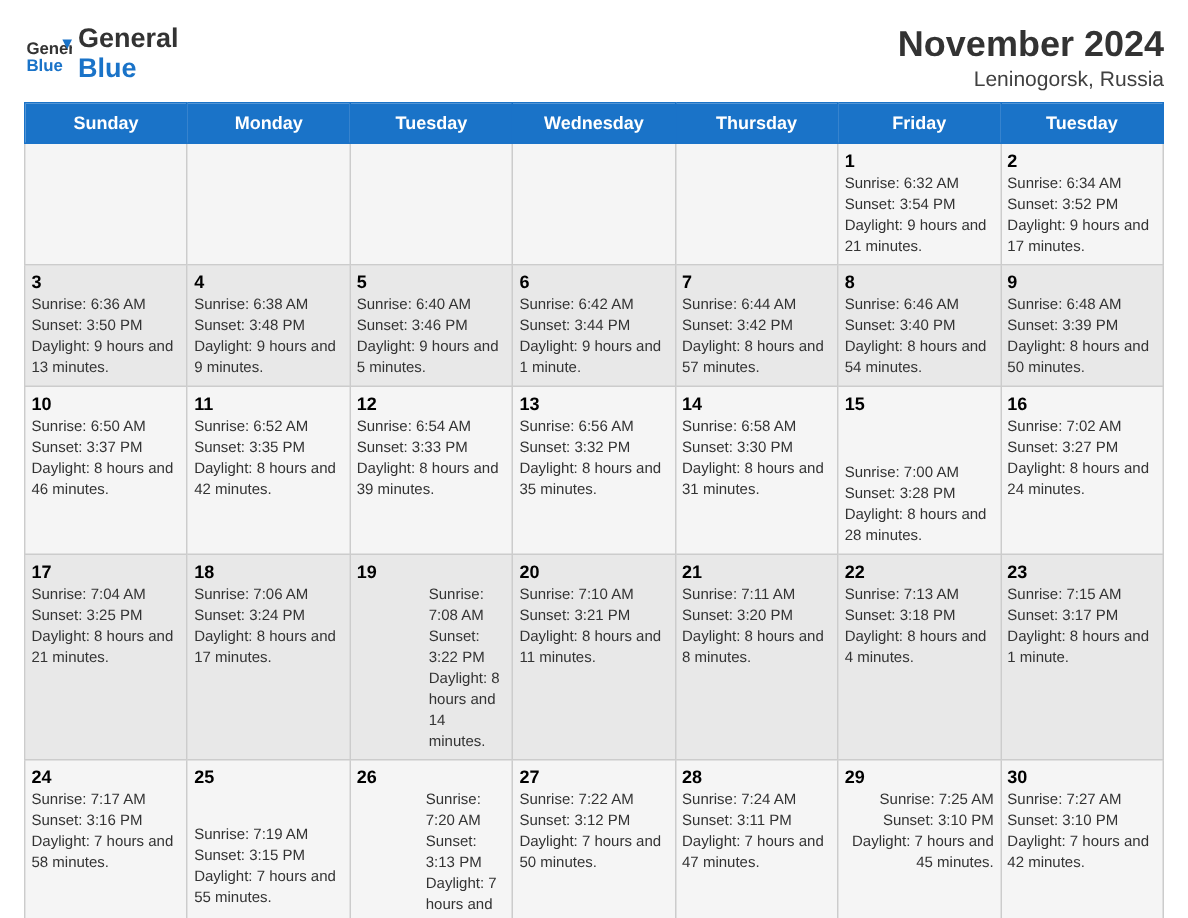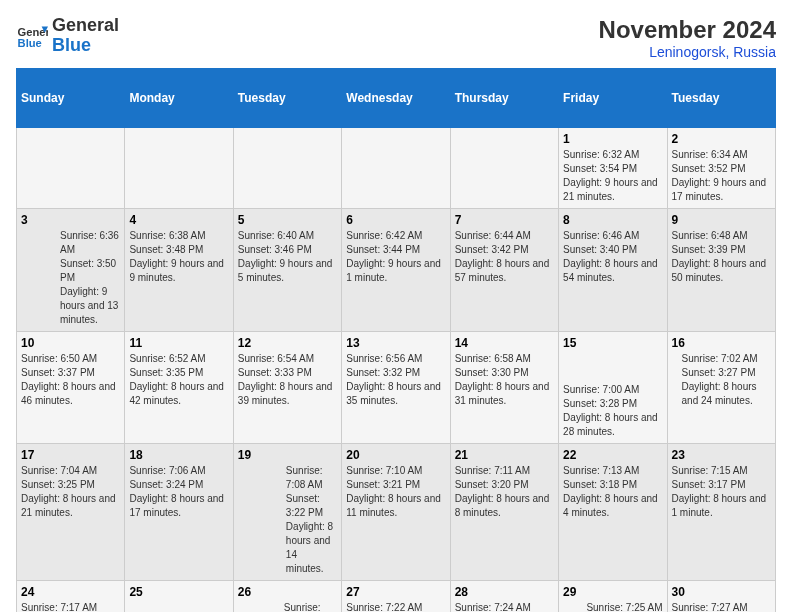--- a/index.html
+++ b/index.html
@@ -37,32 +37,32 @@
     .title-area {
       text-align: right;
     }
     .month-title {
       font-size: 24px;
       font-weight: bold;
       color: #333;
     }
     .location {
       font-size: 14px;
-      color: #1d4ed8;
+      color: #404040;
     }
     .calendar {
       width: 100%;
       border-collapse: collapse;
       font-size: 11px;
     }
     .calendar thead th {
       background: #1a73c8;
       color: #fff;
-      padding: 22px 4px;
-      text-align: left;
+      padding: 6px 4px;
+      text-align: center;
       font-size: 12px;
       font-weight: bold;
       border: 1px solid #1a73c8;
     }
     .calendar tbody td {
       vertical-align: top;
       padding: 4px;
       border: 1px solid #ccc;
       width: 108px;
       min-height: 80px;
@@ -140,21 +140,21 @@
         <td>
           <span class="day-num">2</span>
           <div class="day-info" style="white-space: pre-line;">Sunrise: 6:34 AM
 Sunset: 3:52 PM
 Daylight: 9 hours and 17 minutes.</div>
         </td>
       </tr>
       <tr>
         <td>
           <span class="day-num">3</span>
-          <div class="day-info" style="white-space: pre-line; margin-left: 39px;">Sunrise: 6:36 AM
+          <div class="day-info" style="white-space: pre-line;">Sunrise: 6:36 AM
 Sunset: 3:50 PM
 Daylight: 9 hours and 13 minutes.</div>
         </td>
         <td>
           <span class="day-num">4</span>
           <div class="day-info" style="white-space: pre-line;">Sunrise: 6:38 AM
 Sunset: 3:48 PM
 Daylight: 9 hours and 9 minutes.</div>
         </td>
         <td>
@@ -220,21 +220,21 @@
 Daylight: 8 hours and 31 minutes.</div>
         </td>
         <td>
           <span class="day-num">15</span>
           <div class="day-info" style="white-space: pre-line; margin-top: 33px;">Sunrise: 7:00 AM
 Sunset: 3:28 PM
 Daylight: 8 hours and 28 minutes.</div>
         </td>
         <td>
           <span class="day-num">16</span>
-          <div class="day-info" style="white-space: pre-line; margin-left: 10px;">Sunrise: 7:02 AM
+          <div class="day-info" style="white-space: pre-line;">Sunrise: 7:02 AM
 Sunset: 3:27 PM
 Daylight: 8 hours and 24 minutes.</div>
         </td>
       </tr>
       <tr>
         <td>
           <span class="day-num">17</span>
           <div class="day-info" style="white-space: pre-line;">Sunrise: 7:04 AM
 Sunset: 3:25 PM
 Daylight: 8 hours and 21 minutes.</div>

